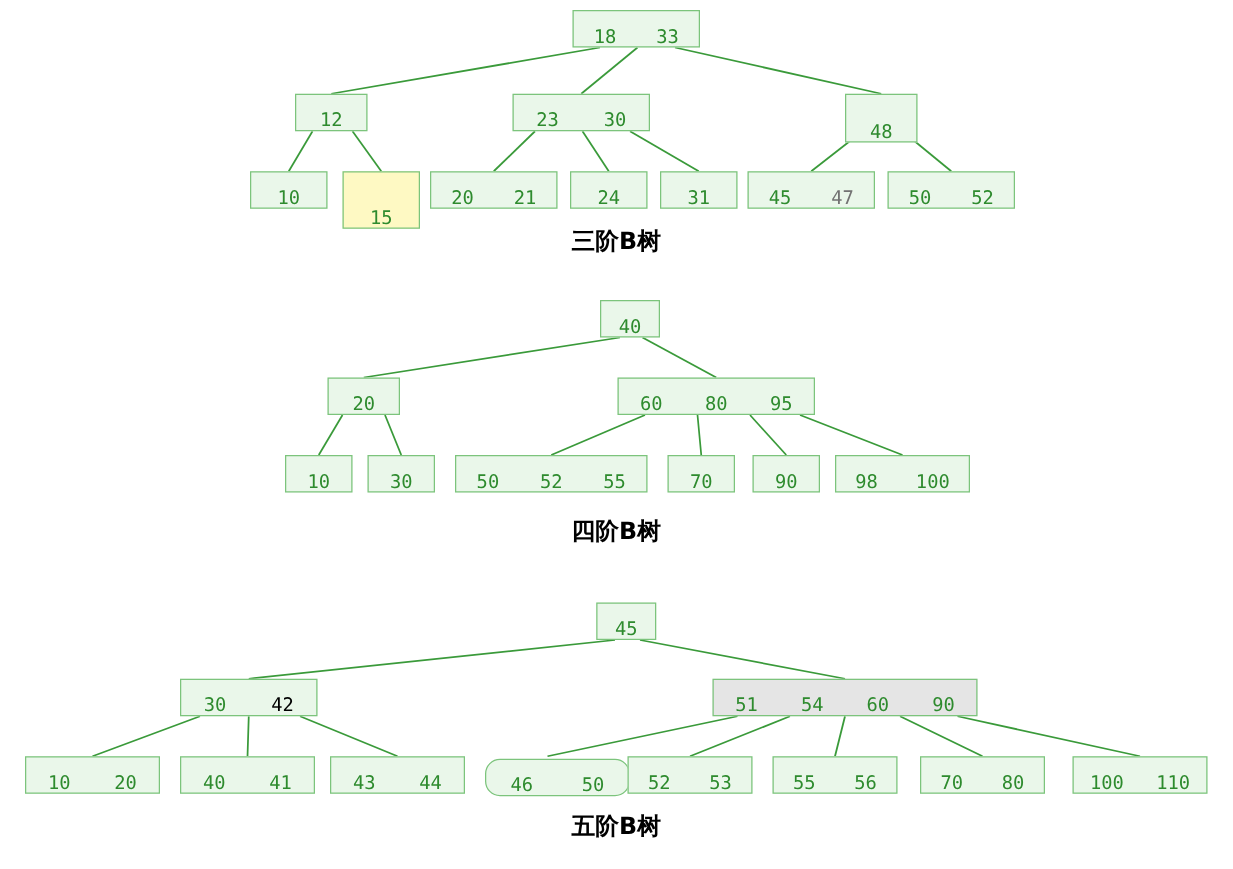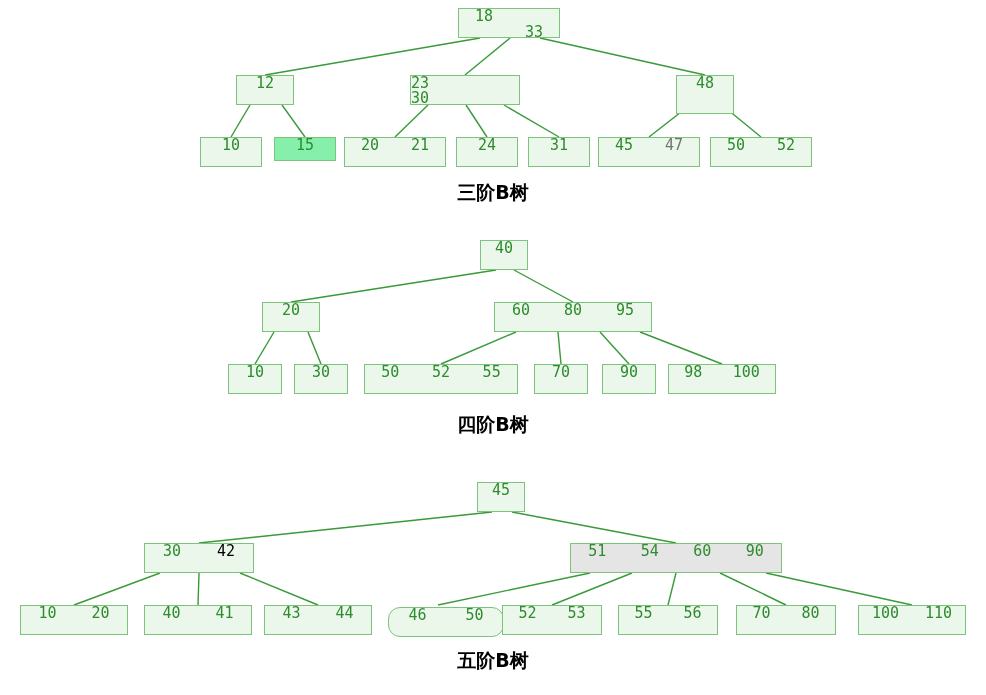--- a/index.html
+++ b/index.html
@@ -26,21 +26,21 @@
     width: 986px;
     height: 695px;
     pointer-events: none;
   }
   .node {
     position: absolute;
     box-sizing: border-box;
     background: #eaf7ea;
     border: 1.5px solid #7cc47c;
     display: flex;
-    align-items: flex-start;
+    align-items: flex-end;
     justify-content: space-around;
     height: 30px;
     z-index: 2;
   }
   .key {
     font-family: "DejaVu Sans Mono", monospace;
     font-size: 15px;
     color: #2e8b2e;
     line-height: 1;
     letter-spacing: 0px;
@@ -92,31 +92,31 @@
       <line x1="766" y1="573" x2="912" y2="605" stroke="#3a9a3a" stroke-width="1.4"></line>
     </svg>
   <div id="nodes">
       <div class="node" style="left: 458px; top: 8px; width: 102px; height: 30px; background: rgb(234, 247, 234); border-color: rgb(124, 196, 124);">
         <span class="key" style="color: rgb(46, 139, 46);">18</span>
         <span class="key" style="color: rgb(46, 139, 46); margin-top: 16px;">33</span>
       </div>
       <div class="node" style="left: 236px; top: 75px; width: 58px; height: 30px; background: rgb(234, 247, 234); border-color: rgb(124, 196, 124);">
         <span class="key" style="color: rgb(46, 139, 46);">12</span>
       </div>
-      <div class="node" style="left: 410px; top: 75px; width: 110px; height: 30px; background: rgb(234, 247, 234); border-color: rgb(124, 196, 124); flex-direction: column;">
+      <div class="node" style="left: 410px; top: 75px; width: 110px; height: 30px; background: rgb(234, 247, 234); border-color: rgb(124, 196, 124);">
         <span class="key" style="color: rgb(46, 139, 46);">23</span>
         <span class="key" style="color: rgb(46, 139, 46);">30</span>
       </div>
       <div class="node" style="left: 676px; top: 75px; width: 58px; height: 39px; background: rgb(234, 247, 234); border-color: rgb(124, 196, 124);">
         <span class="key" style="color: rgb(46, 139, 46);">48</span>
       </div>
       <div class="node" style="left: 200px; top: 137px; width: 62px; height: 30px; background: rgb(234, 247, 234); border-color: rgb(124, 196, 124);">
         <span class="key" style="color: rgb(46, 139, 46);">10</span>
       </div>
-      <div class="node" style="left: 274px; top: 137px; width: 62px; height: 24px; background: #86efac; border-color: rgb(124, 196, 124);">
+      <div class="node" style="left: 274px; top: 137px; width: 62px; height: 46px; background: #fef9c3; border-color: rgb(124, 196, 124);">
         <span class="key" style="color: rgb(46, 139, 46);">15</span>
       </div>
       <div class="node" style="left: 344px; top: 137px; width: 102px; height: 30px; background: rgb(234, 247, 234); border-color: rgb(124, 196, 124);">
         <span class="key" style="color: rgb(46, 139, 46);">20</span>
         <span class="key" style="color: rgb(46, 139, 46);">21</span>
       </div>
       <div class="node" style="left: 456px; top: 137px; width: 62px; height: 30px; background: rgb(234, 247, 234); border-color: rgb(124, 196, 124);">
         <span class="key" style="color: rgb(46, 139, 46);">24</span>
       </div>
       <div class="node" style="left: 528px; top: 137px; width: 62px; height: 30px; background: rgb(234, 247, 234); border-color: rgb(124, 196, 124);">

